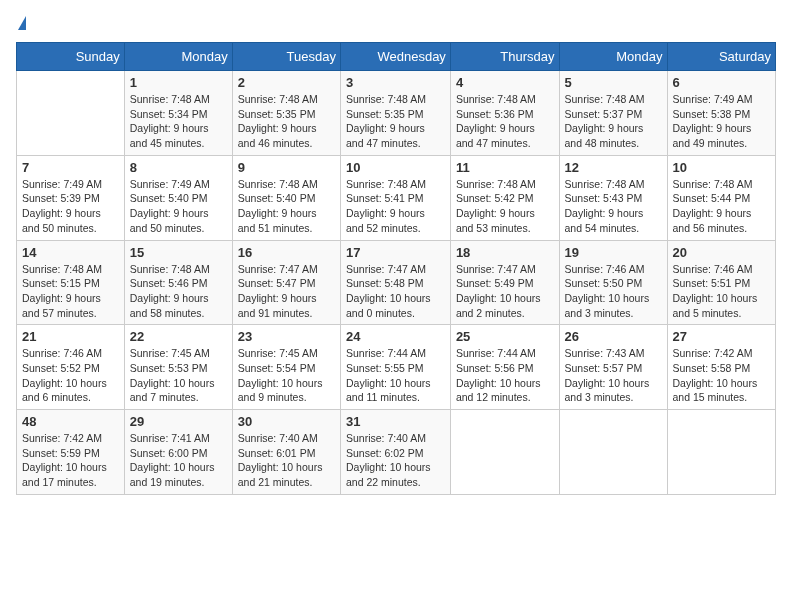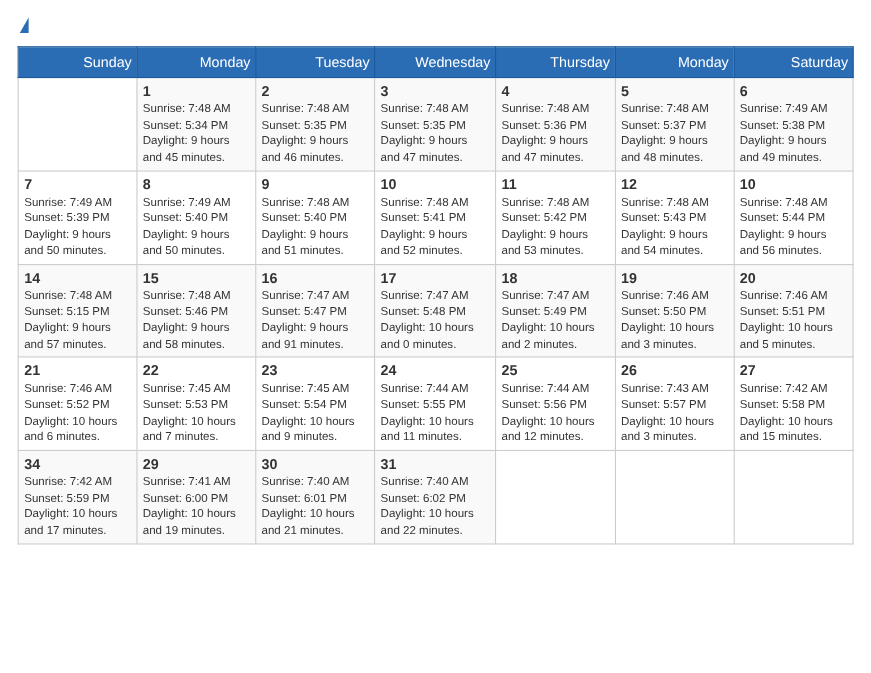--- a/index.html
+++ b/index.html
@@ -350,21 +350,21 @@
           <span class="day-number">27</span>
           <div class="day-info">
             <div>Sunrise: 7:42 AM</div>
             <div>Sunset: 5:58 PM</div>
             <div>Daylight: 10 hours and 15 minutes.</div>
           </div>
         </td>
       </tr>
       <tr>
         <td>
-          <span class="day-number">34</span>
+          <span class="day-number">48</span>
           <div class="day-info">
             <div>Sunrise: 7:42 AM</div>
             <div>Sunset: 5:59 PM</div>
             <div>Daylight: 10 hours and 17 minutes.</div>
           </div>
         </td>
         <td>
           <span class="day-number">29</span>
           <div class="day-info">
             <div>Sunrise: 7:41 AM</div>

